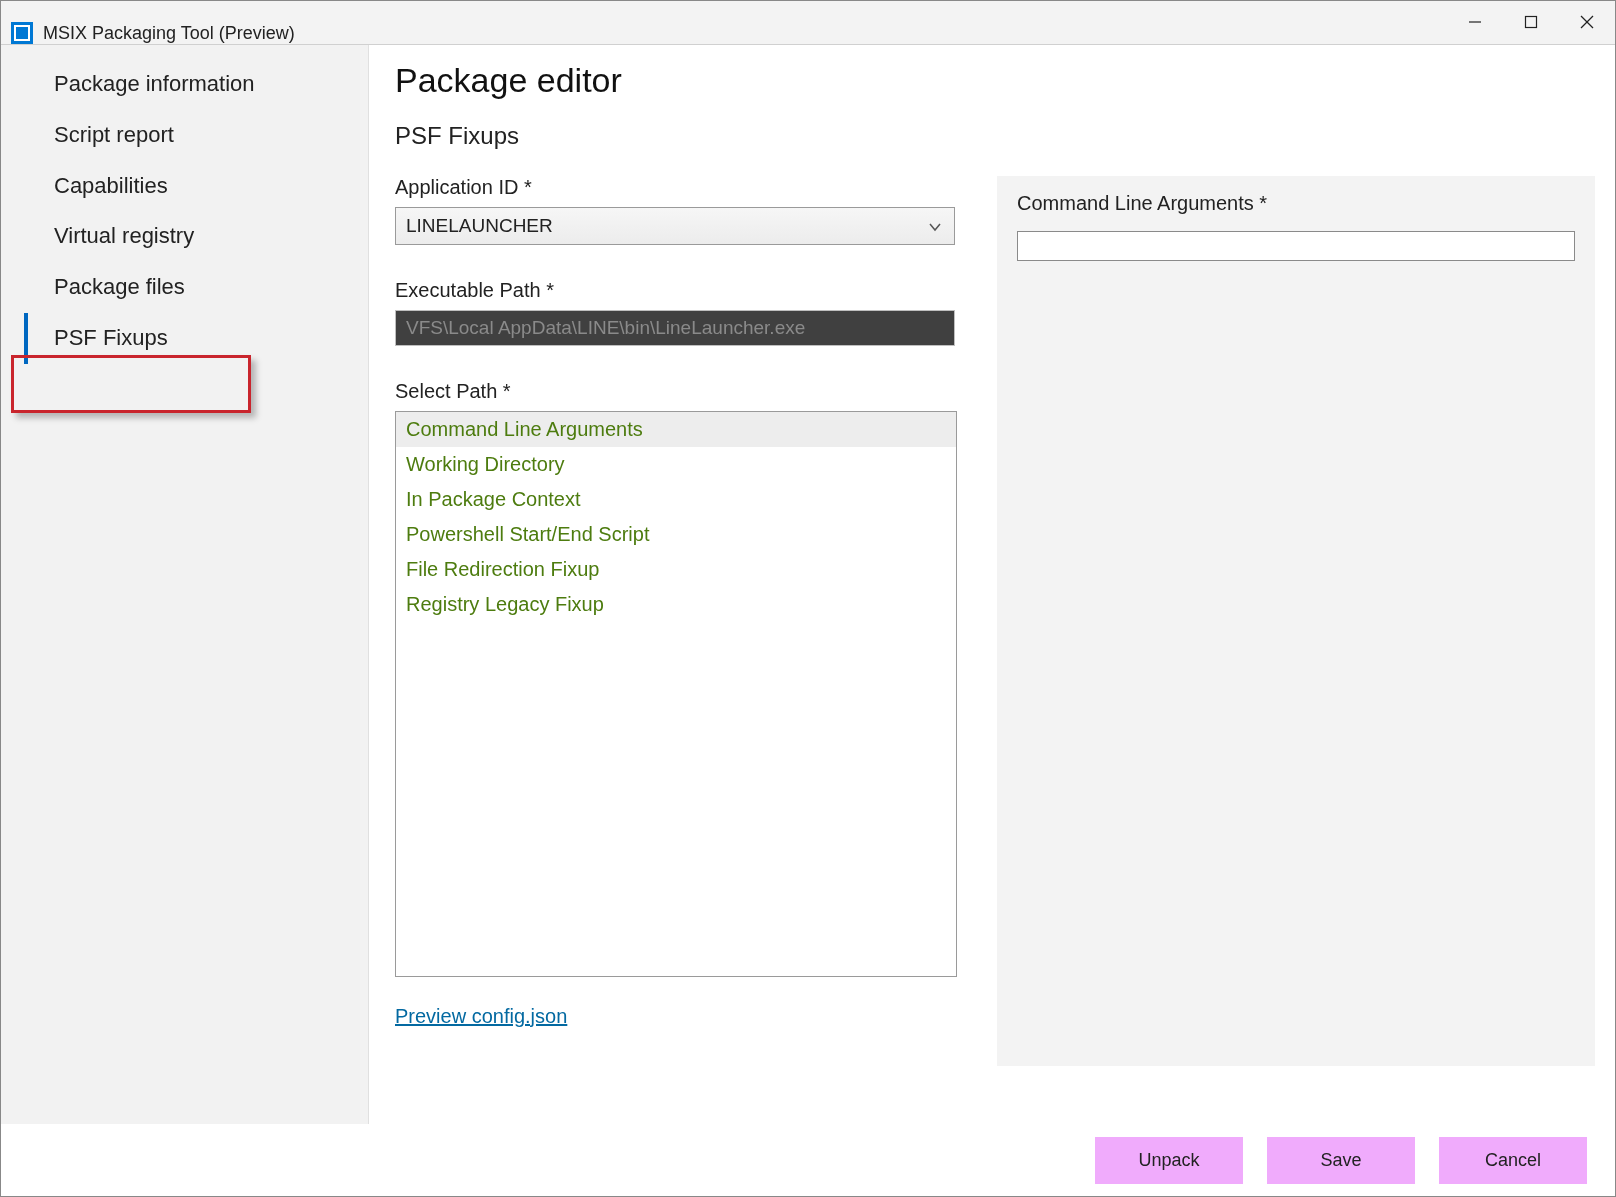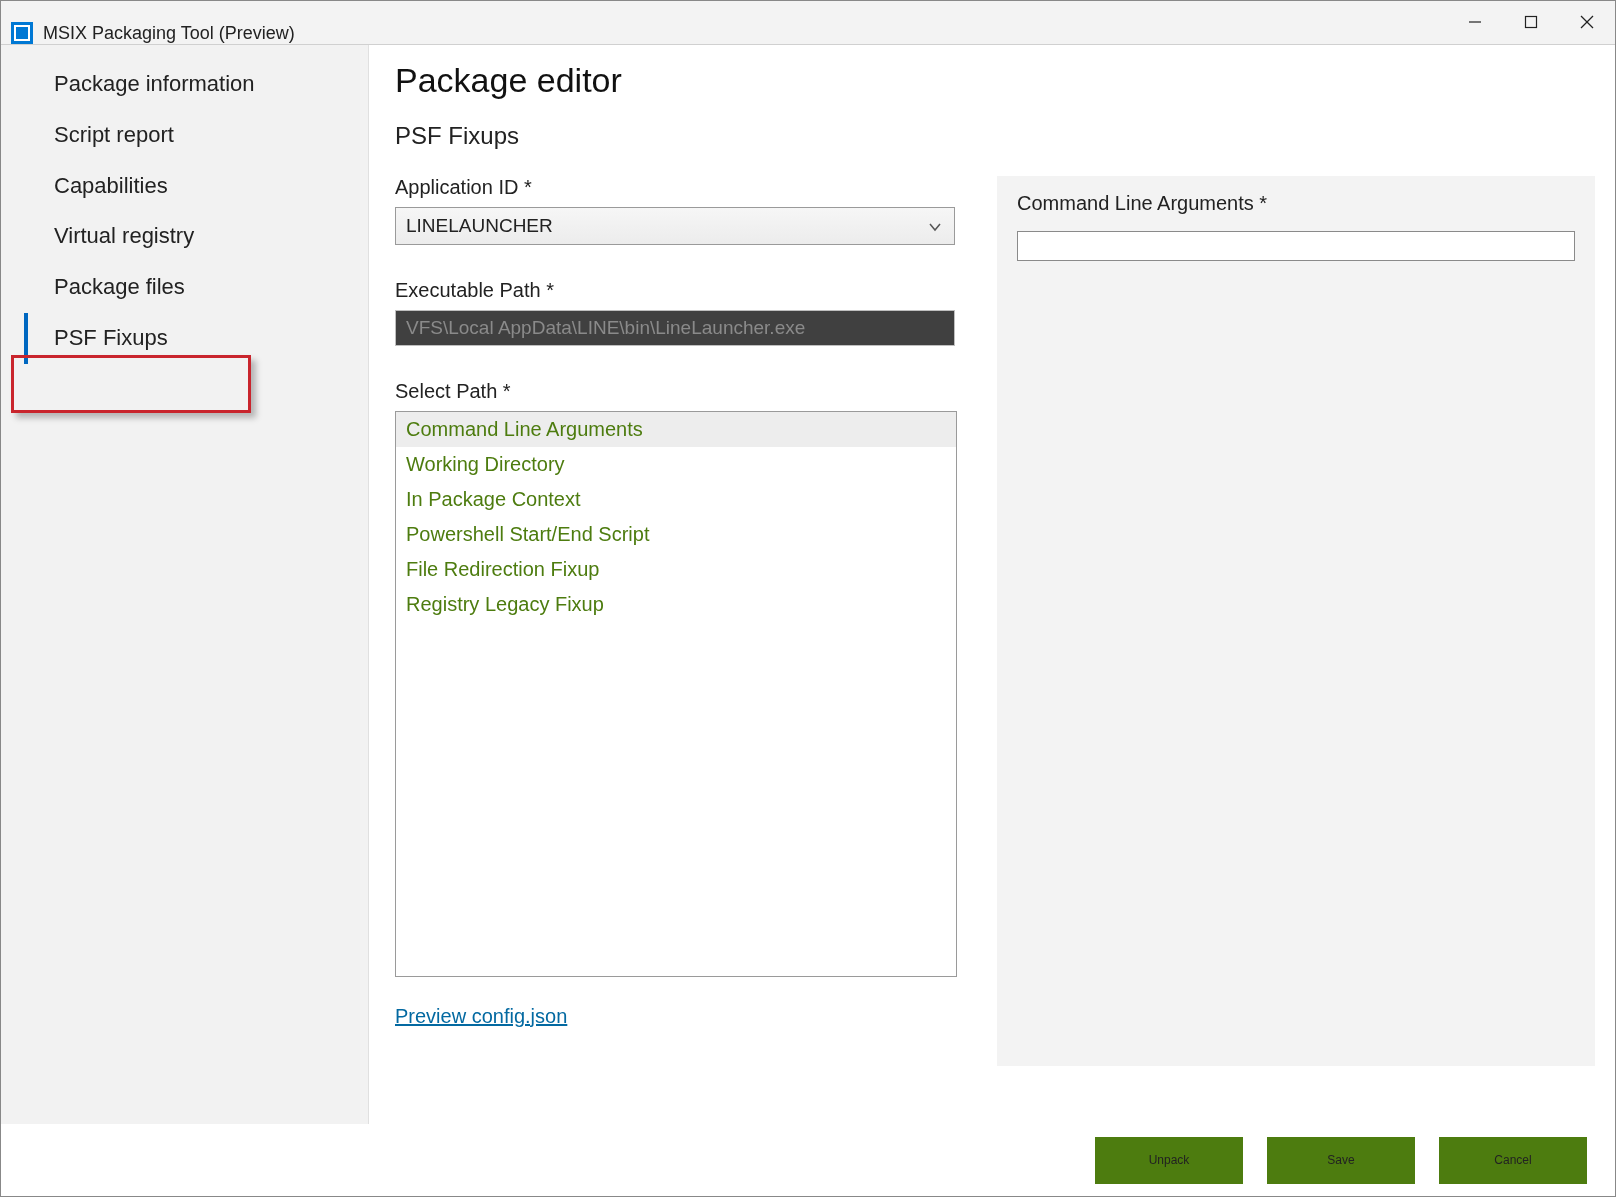--- a/index.html
+++ b/index.html
@@ -26,21 +26,21 @@
   .field-label { font-size:20px; color:#222; margin-bottom:8px; display:block; }
   .select-box { width: 560px; height:38px; border:1px solid #9a9a9a; background:linear-gradient(#f6f6f6,#ececec); display:flex; align-items:center; padding:0 10px; font-size:19px; color:#222; position:relative; }
   .select-box .chev { position:absolute; right:12px; top:12px; }
   .text-input { width:560px; height:36px; border:1px solid #bfbfbf; background:#404040; padding:0 10px; font-size:19px; color:#8a8a8a; display:flex; align-items:center; }
   .small-input { width:558px; height:30px; border:1px solid #8a8a8a; background:#fff; margin-top:8px; }
   .listbox { width:562px; height:566px; border:1px solid #9a9a9a; background:#fff; }
   .list-item { font-size:20px; color:#4d7c0f; padding:6px 10px; }
   .list-item.selected { background:#ededed; }
   .link { color:#0369a1; text-decoration:underline; font-size:20px; display:inline-block; margin-top:28px; }
   .footer { height:72px; display:flex; align-items:center; justify-content:flex-end; gap:24px; padding:0 28px; }
-  .btn { min-width:148px; height:47px; background:#4d7c0f; border:none; font-size:12px; color:#222; cursor:pointer; }
+  .btn { min-width:148px; height:47px; background:#f0abfc; border:none; font-size:18px; color:#222; cursor:pointer; }
   .gap-block { height:34px; }
 </style>
 </head>
 <body>
 
 <div class="window">
 
   <div class="titlebar">
     <span class="app-icon"></span>
     <span class="title">MSIX Packaging Tool (Preview)</span>

